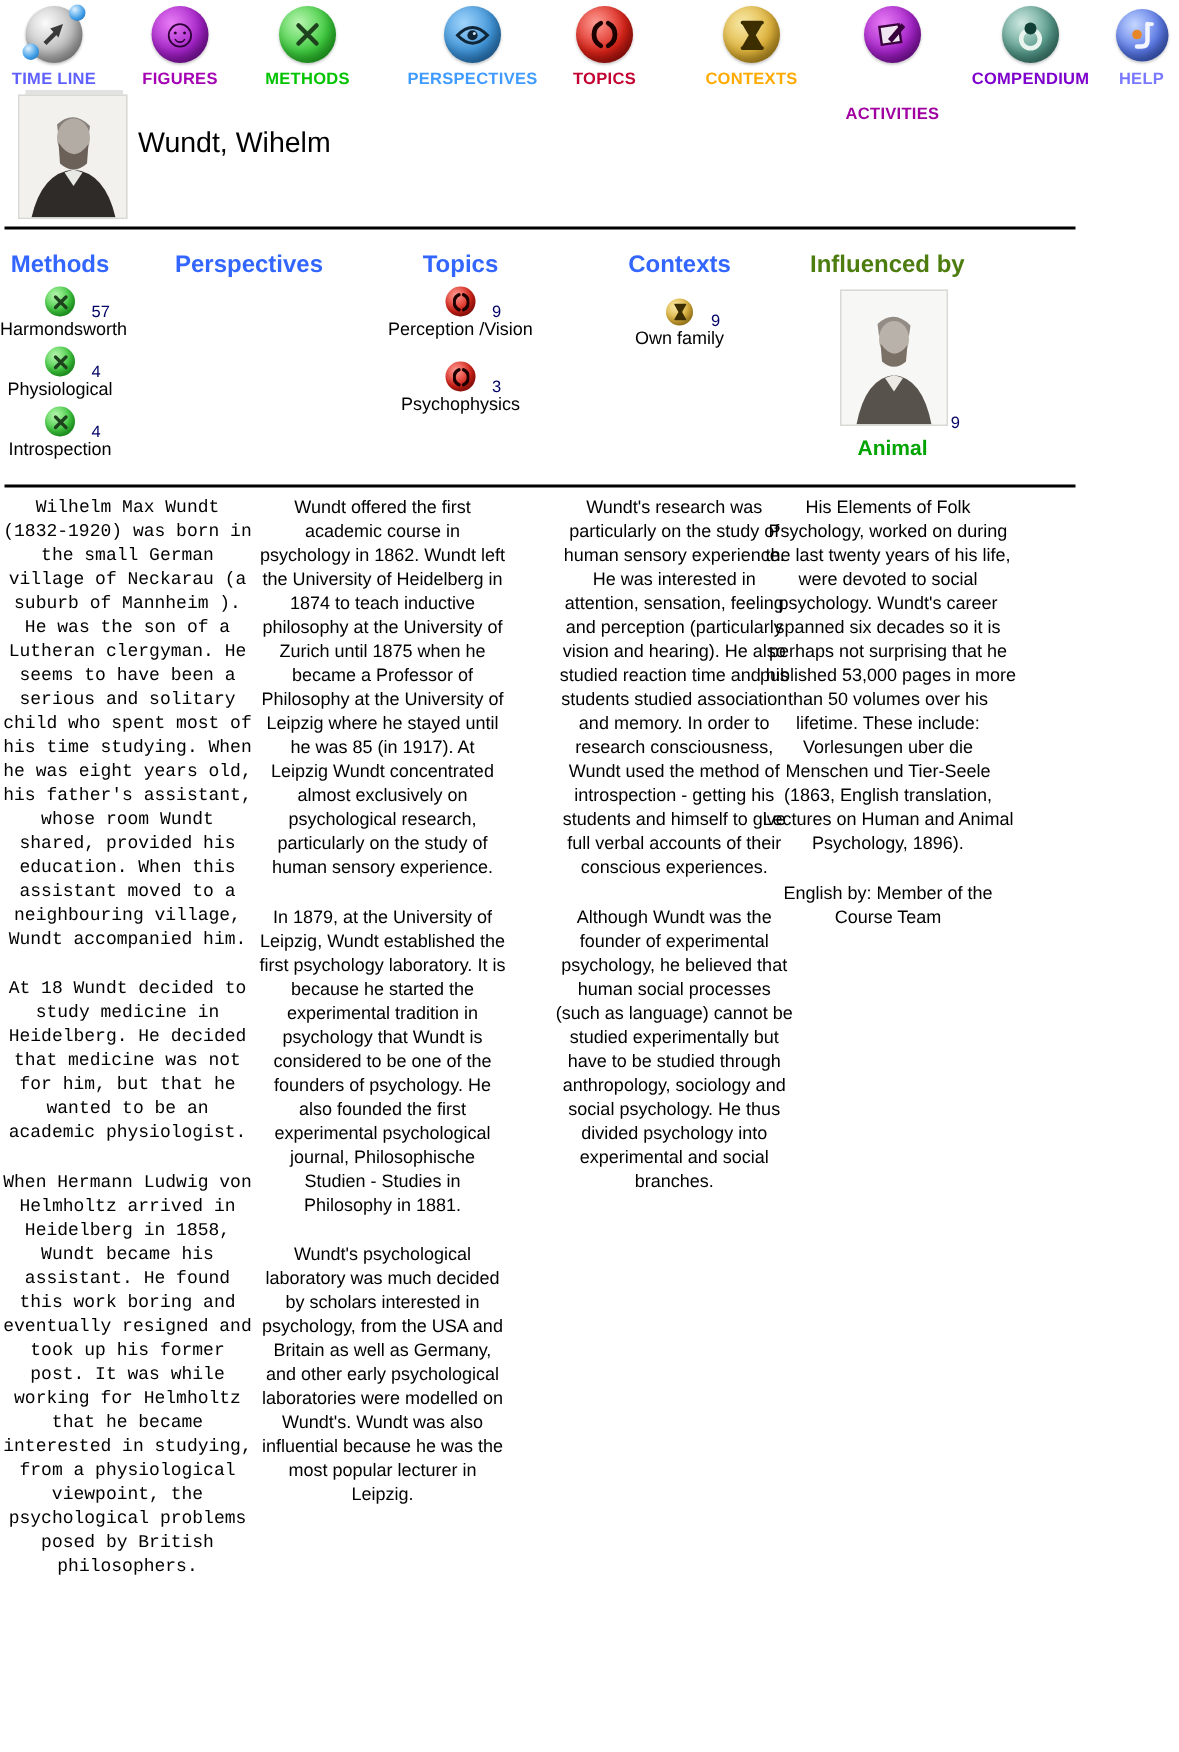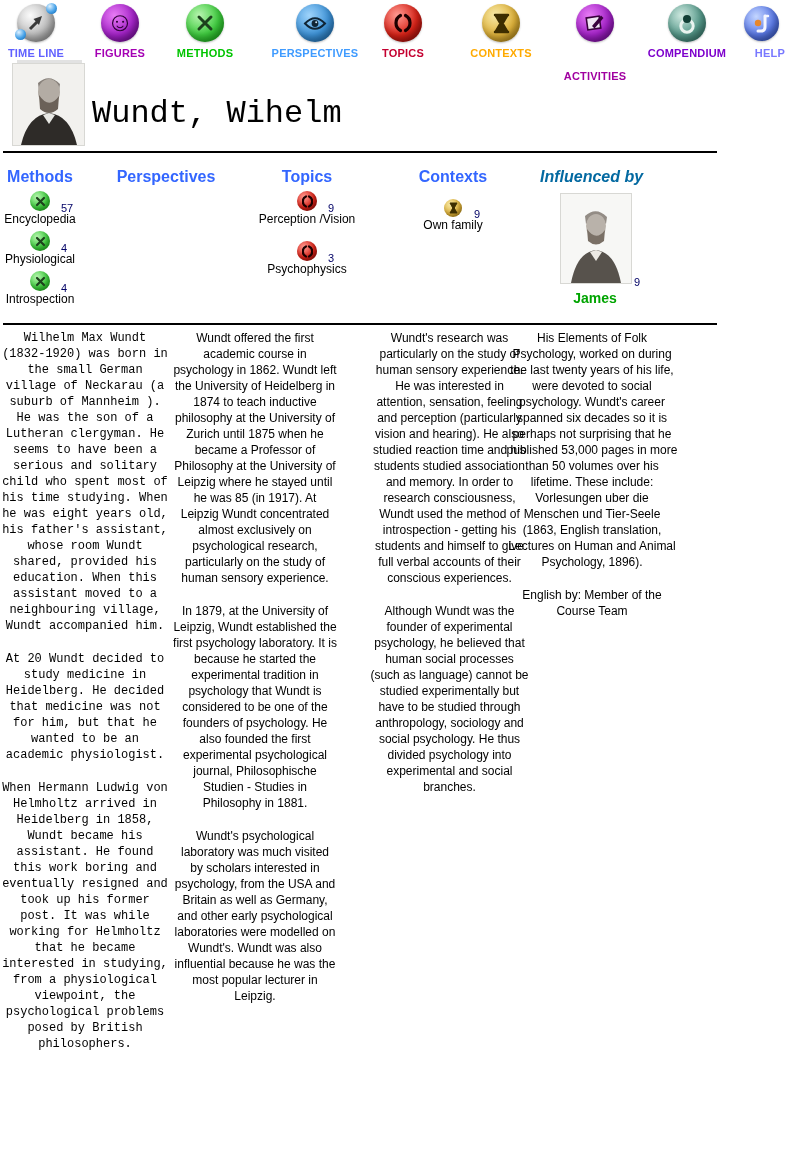--- a/index.html
+++ b/index.html
@@ -33,29 +33,29 @@
   .c-timeline{color:#6060ff;} .c-figures{color:#a400b4;} .c-methods{color:#00c400;}
   .c-perspectives{color:#3f9bff;} .c-topics{color:#c40030;} .c-contexts{color:#ffaa00;}
   .c-activities{color:#a000a0;margin-top:28px;} .c-compendium{color:#7d00cc;} .c-help{color:#7878ff;}
 
   .smiley-glyph{font-size:27px;line-height:1;color:#2d0036;transform:translateY(-1px);}
   .tl-gray-box{position:absolute;left:17px;top:60px;width:65px;height:10px;background:#e2e2e2;}
 
   
   .portrait{position:absolute;background:#f4f4f2;border:1px solid #d8d8d4;overflow:hidden;}
   .portrait-main{left:12px;top:63px;width:71px;height:81px;}
-  .page-title{position:absolute;left:92px;top:95px;font-size:32px;font-family:Liberation Mono, monospace;}
+  .page-title{position:absolute;left:92px;top:85px;font-size:19px;}
 
   .hr-line{position:absolute;left:3px;width:714px;height:2px;background:#000;}
   .hr-1{top:151px;} .hr-2{top:323px;}
 
   
   .sum-col{position:absolute;top:168px;text-align:center;}
   .sum-heading{font-size:16px;font-weight:bold;color:#3366ff;margin-bottom:3px;white-space:nowrap;}
-  .sum-heading-green{color:#0369a1;font-style:italic;}
+  .sum-heading-green{color:#4d7c0f;}
   .sum-item{margin-bottom:3px;}
   .gap-lg{margin-top:13px;}
   .gap-ctx{margin-top:9px;}
   .ic-row{position:relative;display:flex;justify-content:center;height:22px;align-items:flex-end;}
   .item-sphere{width:20px;height:20px;border-radius:50%;display:flex;align-items:center;
     justify-content:center;box-shadow:inset -2px -3px 4px rgba(0,0,0,.25);}
   .item-sphere.small{width:18px;height:18px;}
   .count{position:absolute;left:calc(50% + 9px);bottom:-3px;font-size:11px;color:#000066;padding-left:12px;}
   .sum-label{font-size:12px;line-height:13px;margin-top:2px;}
 
@@ -162,21 +162,21 @@
 </div>
 
 <div class="nav-item" style="left:737px;width:48px;top:6px;" data-interactable="true">
   <div class="nav-sphere sp-bluehelp" style="width:35px;height:35px;" data-interactable="true">
     <svg width="20" height="22" viewBox="0 0 20 22" data-interactable="false">
       <circle cx="7" cy="10" r="3.2" fill="#e8872a"></circle>
       <path d="M14 3 L14 14 Q14 18 10 18 L7 18" stroke="#f4f6ff" stroke-width="3" fill="none" stroke-linecap="round"></path>
       <path d="M14 3 L17 3" stroke="#f4f6ff" stroke-width="2.5" stroke-linecap="round"></path>
     </svg>
   </div>
-  <div class="nav-label c-help" style="margin-top:6px;text-align:right;" data-interactable="false">HELP</div>
+  <div class="nav-label c-help" style="margin-top:6px;" data-interactable="false">HELP</div>
 </div>
 
 <div class="portrait portrait-main" data-interactable="false">
   <svg width="71" height="81" viewBox="0 0 71 81" data-interactable="false">
     <rect width="71" height="81" fill="#f2f1ee"></rect>
     <path d="M25 19 Q36 9 47 20 L46 27 Q36 18 26 27 Z" fill="#87807a"></path>
     <ellipse cx="36" cy="28" rx="11" ry="13" fill="#b3aca4"></ellipse>
     <path d="M26 31 q10 15 20 1 l-1 13 q-9 8 -18 0 z" fill="#6b6158"></path>
     <path d="M8 81 Q15 51 36 49 Q57 51 64 81 Z" fill="#2e2b28"></path>
     <path d="M30 51 L36 60 L42 51 L36 49 Z" fill="#e8e8e4"></path>
@@ -190,21 +190,21 @@
   <div class="sum-heading" data-interactable="false">Methods</div>
   <div class="sum-item" data-interactable="true">
     <div class="ic-row">
       <span class="item-sphere sp-green" data-interactable="true">
         <svg width="11" height="11" viewBox="0 0 11 11" data-interactable="false">
           <path d="M2 2 L9 9 M9 2 L2 9" stroke="#1d421d" stroke-width="2.2" stroke-linecap="round"></path>
         </svg>
       </span>
       <span class="count" data-interactable="false">57</span>
     </div>
-    <div class="sum-label" data-interactable="true">Encyclopedia</div>
+    <div class="sum-label" data-interactable="true">Harmondsworth</div>
   </div>
   <div class="sum-item" data-interactable="true">
     <div class="ic-row">
       <span class="item-sphere sp-green" data-interactable="true">
         <svg width="11" height="11" viewBox="0 0 11 11" data-interactable="false">
           <path d="M2 2 L9 9 M9 2 L2 9" stroke="#1d421d" stroke-width="2.2" stroke-linecap="round"></path>
         </svg>
       </span>
       <span class="count" data-interactable="false">4</span>
     </div>
@@ -278,35 +278,35 @@
         <rect width="70" height="89" fill="#f7f7f5"></rect>
         <path d="M24 22 Q35 12 46 23 L45 30 Q35 21 25 30 Z" fill="#938c85"></path>
         <ellipse cx="35" cy="32" rx="10" ry="12" fill="#b9b2aa"></ellipse>
         <path d="M26 35 q9 13 18 1 l-1 11 q-8 7 -16 0 z" fill="#7a7066"></path>
         <path d="M10 89 Q16 58 35 56 Q54 58 60 89 Z" fill="#57524c"></path>
         <path d="M29 58 L35 67 L41 58 L35 56 Z" fill="#ece9e4"></path>
       </svg>
     </div>
     <span class="james-count" data-interactable="false">9</span>
   </div>
-  <div class="james-name" data-interactable="true">James</div>
+  <div class="james-name" data-interactable="true">Animal</div>
 </div>
 
 <div class="hr-line hr-2" data-interactable="false"></div>
 
 <div class="tcol tcol-1" data-interactable="false">
   <p data-interactable="false">Wilhelm Max Wundt (1832-1920) was born in the small German village of Neckarau (a suburb of Mannheim ). He was the son of a Lutheran clergyman. He seems to have been a serious and solitary child who spent most of his time studying. When he was eight years old, his father's assistant, whose room Wundt shared, provided his education. When this assistant moved to a neighbouring village, Wundt accompanied him.</p>
-  <p data-interactable="false">At 20 Wundt decided to study medicine in Heidelberg. He decided that medicine was not for him, but that he wanted to be an academic physiologist.</p>
+  <p data-interactable="false">At 18 Wundt decided to study medicine in Heidelberg. He decided that medicine was not for him, but that he wanted to be an academic physiologist.</p>
   <p data-interactable="false">When Hermann Ludwig von Helmholtz arrived in Heidelberg in 1858, Wundt became his assistant. He found this work boring and eventually resigned and took up his former post. It was while working for Helmholtz that he became interested in studying, from a physiological viewpoint, the psychological problems posed by British philosophers.</p>
 </div>
 
 <div class="tcol tcol-2" data-interactable="false">
   <p data-interactable="false">Wundt offered the first academic course in psychology in 1862. Wundt left the University of Heidelberg in 1874 to teach inductive philosophy at the University of Zurich until 1875 when he became a Professor of Philosophy at the University of Leipzig where he stayed until he was 85 (in 1917). At Leipzig Wundt concentrated almost exclusively on psychological research, particularly on the study of human sensory experience.</p>
   <p data-interactable="false">In 1879, at the University of Leipzig, Wundt established the first psychology laboratory. It is because he started the experimental tradition in psychology that Wundt is considered to be one of the founders of psychology. He also founded the first experimental psychological journal, Philosophische Studien - Studies in Philosophy in 1881.</p>
-  <p data-interactable="false">Wundt's psychological laboratory was much visited by scholars interested in psychology, from the USA and Britain as well as Germany, and other early psychological laboratories were modelled on Wundt's. Wundt was also influential because he was the most popular lecturer in Leipzig.</p>
+  <p data-interactable="false">Wundt's psychological laboratory was much decided by scholars interested in psychology, from the USA and Britain as well as Germany, and other early psychological laboratories were modelled on Wundt's. Wundt was also influential because he was the most popular lecturer in Leipzig.</p>
 </div>
 
 <div class="tcol tcol-3" data-interactable="false">
   <p data-interactable="false">Wundt's research was particularly on the study of human sensory experience. He was interested in attention, sensation, feeling and perception (particularly vision and hearing). He also studied reaction time and his students studied association and memory.  In order to research consciousness, Wundt used the method of introspection - getting his students and himself to give full verbal accounts of their conscious experiences.</p>
   <p data-interactable="false">Although Wundt was the founder of experimental psychology, he believed that human social processes (such as language) cannot be studied experimentally but have to be studied through anthropology, sociology and social psychology. He thus divided psychology into experimental and social branches.</p>
 </div>
 
 <div class="tcol tcol-4" data-interactable="false">
   <p data-interactable="false">His Elements of Folk Psychology, worked on during the last twenty years of his life, were devoted to social psychology. Wundt's career spanned six decades so it is perhaps not surprising that he published 53,000 pages in more than 50 volumes over his lifetime. These include:  Vorlesungen uber die Menschen und Tier-Seele (1863, English translation, Lectures on Human and Animal Psychology, 1896).</p>
   <p data-interactable="false">English by: Member of the Course Team</p>

